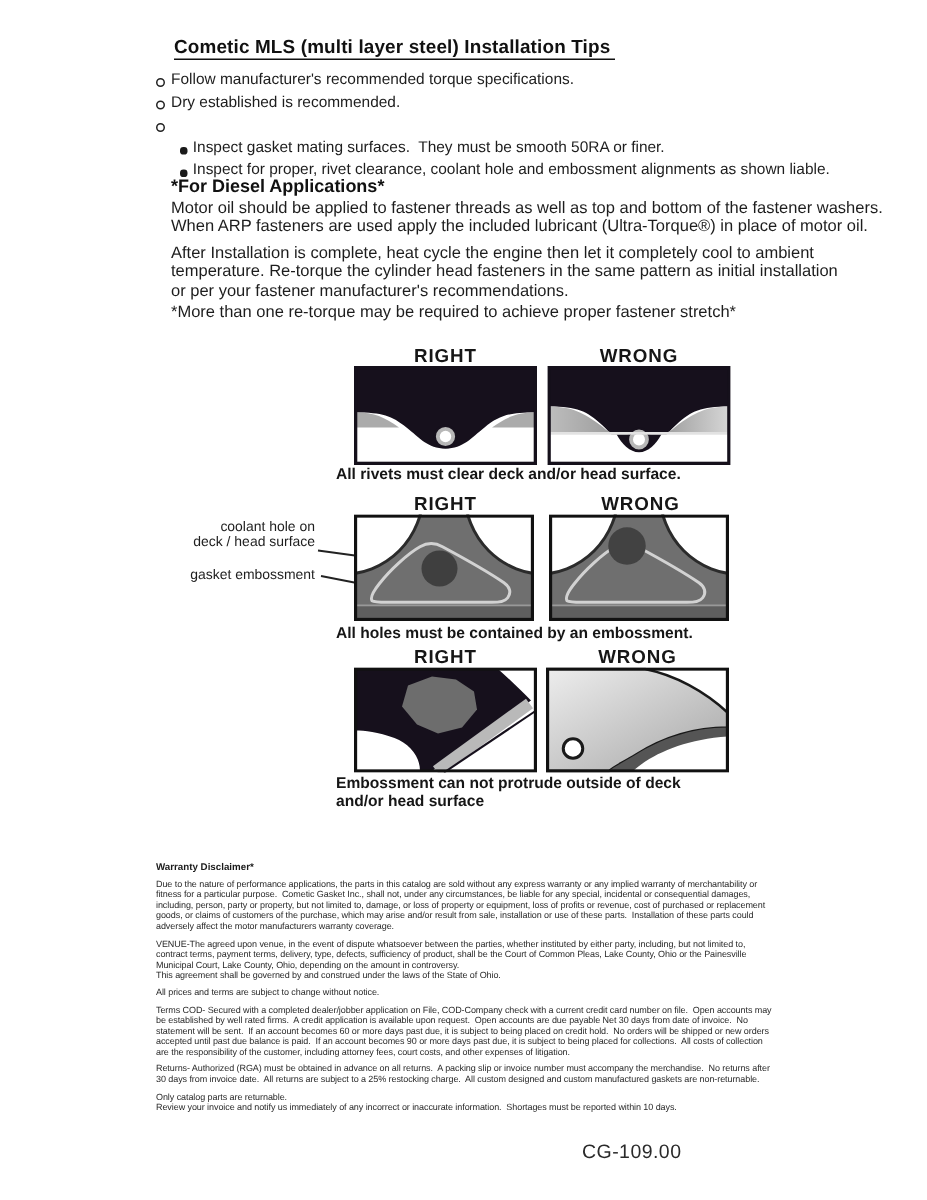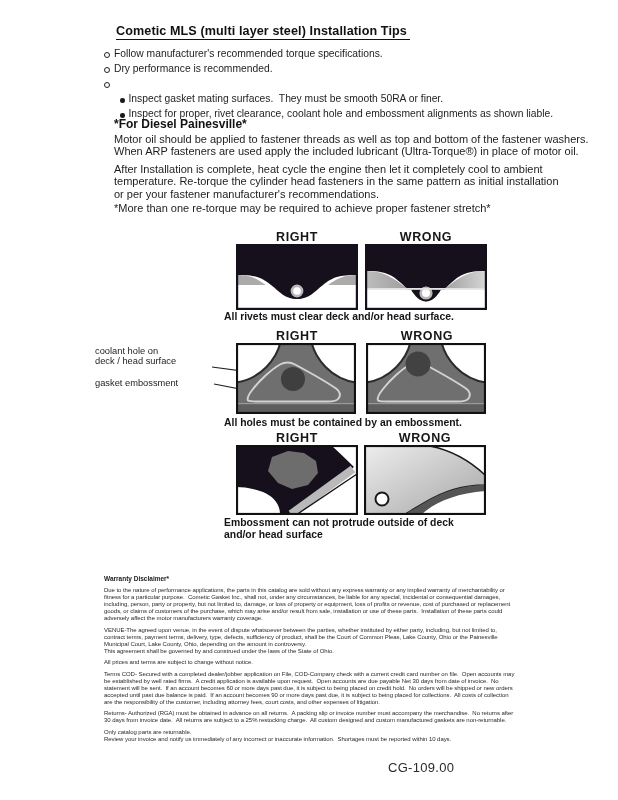--- a/index.html
+++ b/index.html
@@ -39,21 +39,21 @@
     position:absolute;width:122px;text-align:center;
     font-size:12.5px;font-weight:bold;letter-spacing:.6px;color:#161616;
   }
   .dg-caption{
     position:absolute;left:224px;font-size:10.4px;font-weight:bold;
     line-height:11.5px;color:#161616;white-space:pre;
   }
   .dg-panel{position:absolute;display:block;}
 
   .side-label{
-    position:absolute;left:95px;width:115px;
+    position:absolute;left:95px;width:115px;text-align:right;
     font-size:9.3px;line-height:10px;color:#1d1d1d;white-space:pre;
   }
   .leader-overlay{position:absolute;left:0;top:330px;pointer-events:none;}
 
   .disclaimer{position:absolute;left:104px;top:575px;width:460px;color:#2a2a2a;}
   .disclaimer h4{margin:0 0 5px 0;font-size:6.5px;font-weight:bold;color:#1a1a1a;white-space:pre;}
   .disclaimer p{margin:0 0 4.5px 0;font-size:6px;line-height:7px;white-space:pre;letter-spacing:-.05px;}
 
   .footer-code{position:absolute;left:388px;top:760px;font-size:13px;letter-spacing:.3px;color:#2a2a2a;white-space:pre;}
 </style>
@@ -64,36 +64,36 @@
 
   <div class="doc-title">Cometic MLS (multi layer steel) Installation Tips</div>
 
   <div class="tips">
     <div class="tip-row">
       <span class="m-circle"></span>
       <span>Follow manufacturer's recommended torque specifications.</span>
     </div>
     <div class="tip-row">
       <span class="m-circle"></span>
-      <span>Dry performance is recommended.</span>
+      <span>Dry established is recommended.</span>
     </div>
     <div class="tip-row">
       <span class="m-circle"></span>
     </div>
     <div class="tip-row sub">
       <span class="m-dot"></span>
       <span>Inspect gasket mating surfaces.  They must be smooth 50RA or finer.</span>
     </div>
     <div class="tip-row sub">
       <span class="m-dot"></span>
       <span>Inspect for proper, rivet clearance, coolant hole and embossment alignments as shown liable.</span>
     </div>
   </div>
 
-  <div class="sec-heading">*For Diesel Painesville*</div>
+  <div class="sec-heading">*For Diesel Applications*</div>
   <div class="body-para p1">Motor oil should be applied to fastener threads as well as top and bottom of the fastener washers.
 When ARP fasteners are used apply the included lubricant (Ultra-Torque®) in place of motor oil.</div>
   <div class="body-para p2">After Installation is complete, heat cycle the engine then let it completely cool to ambient
 temperature. Re-torque the cylinder head fasteners in the same pattern as initial installation
 or per your fastener manufacturer's recommendations.</div>
   <div class="body-para p3">*More than one re-torque may be required to achieve proper fastener stretch*</div>
 
   <div class="dg-label" style="left:236px;top:230px;">RIGHT</div>
   <div class="dg-label" style="left:365px;top:230px;">WRONG</div>
 

